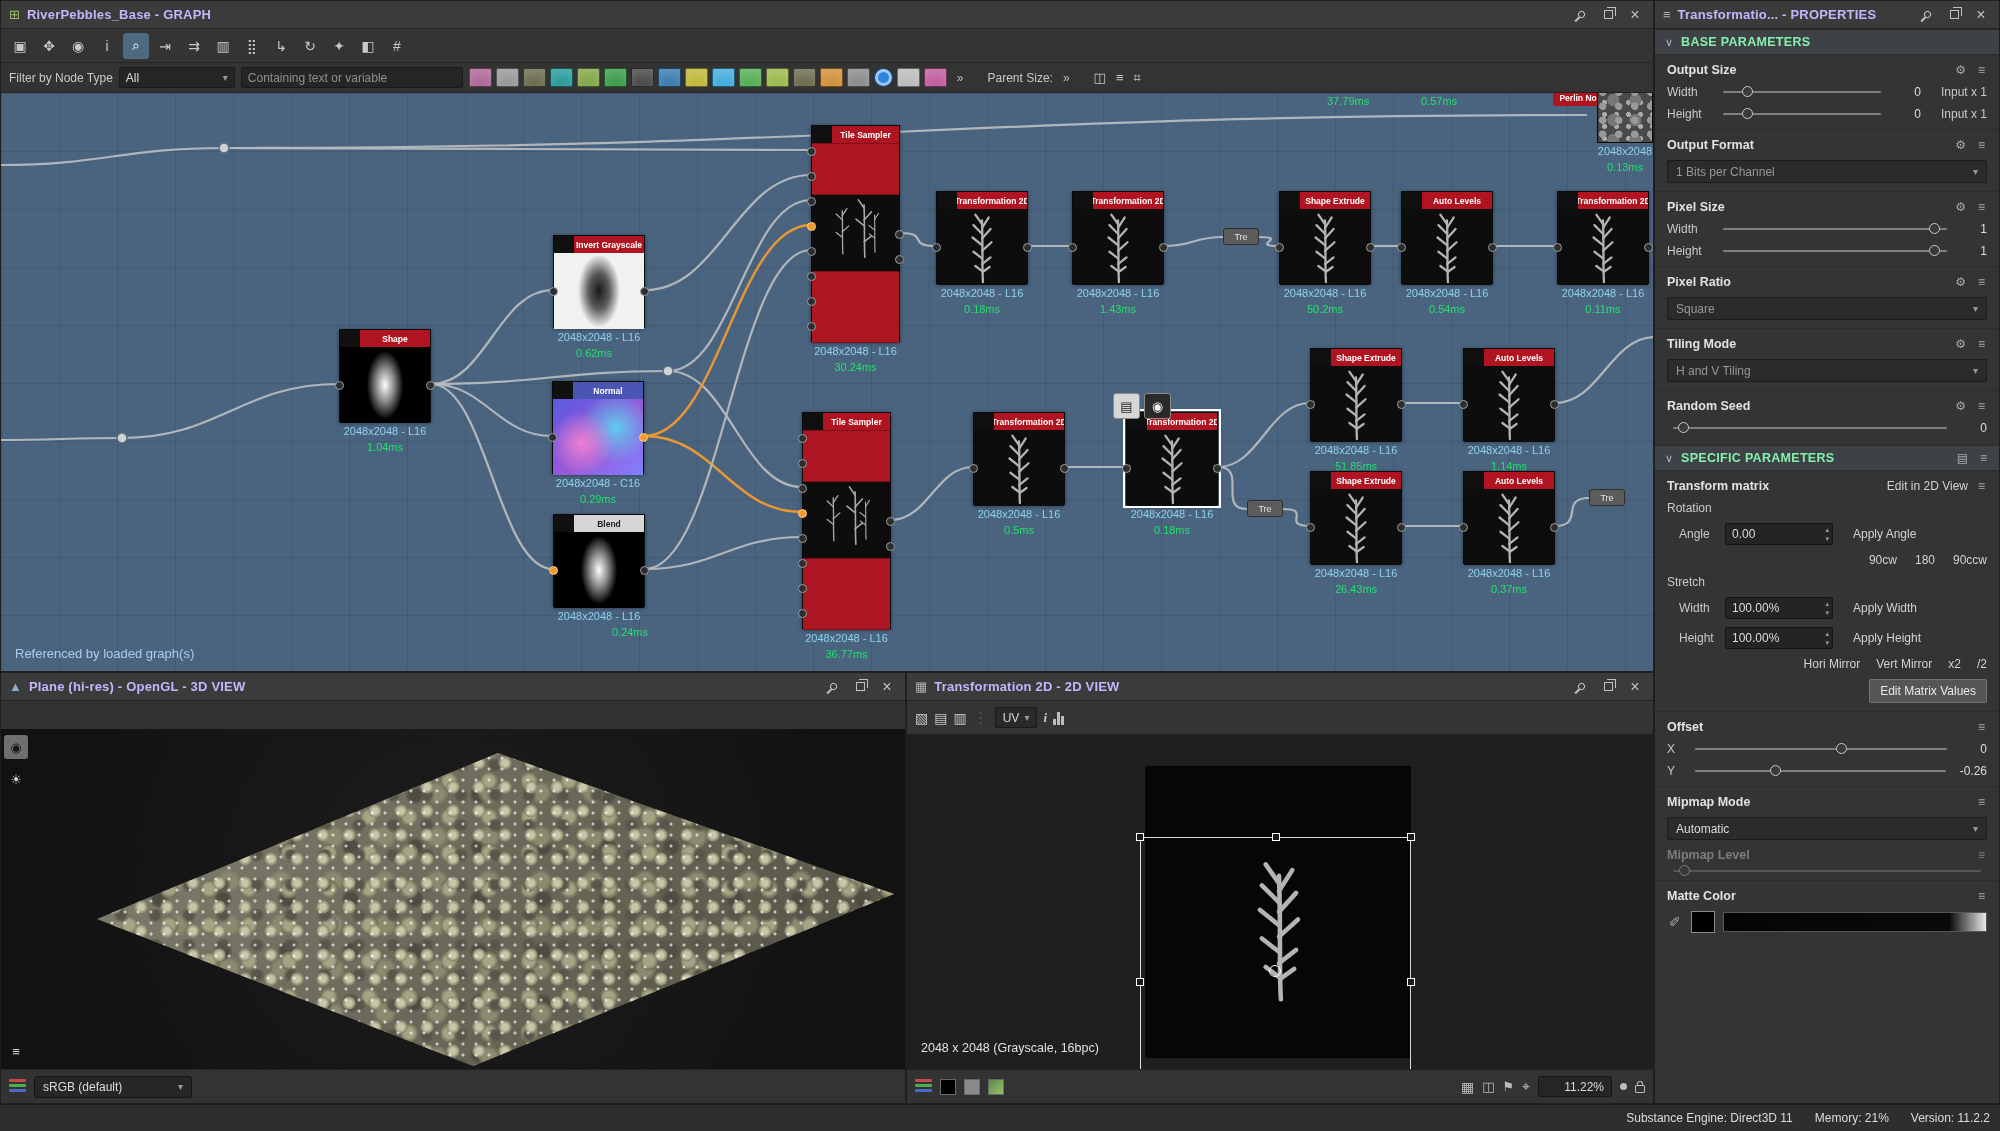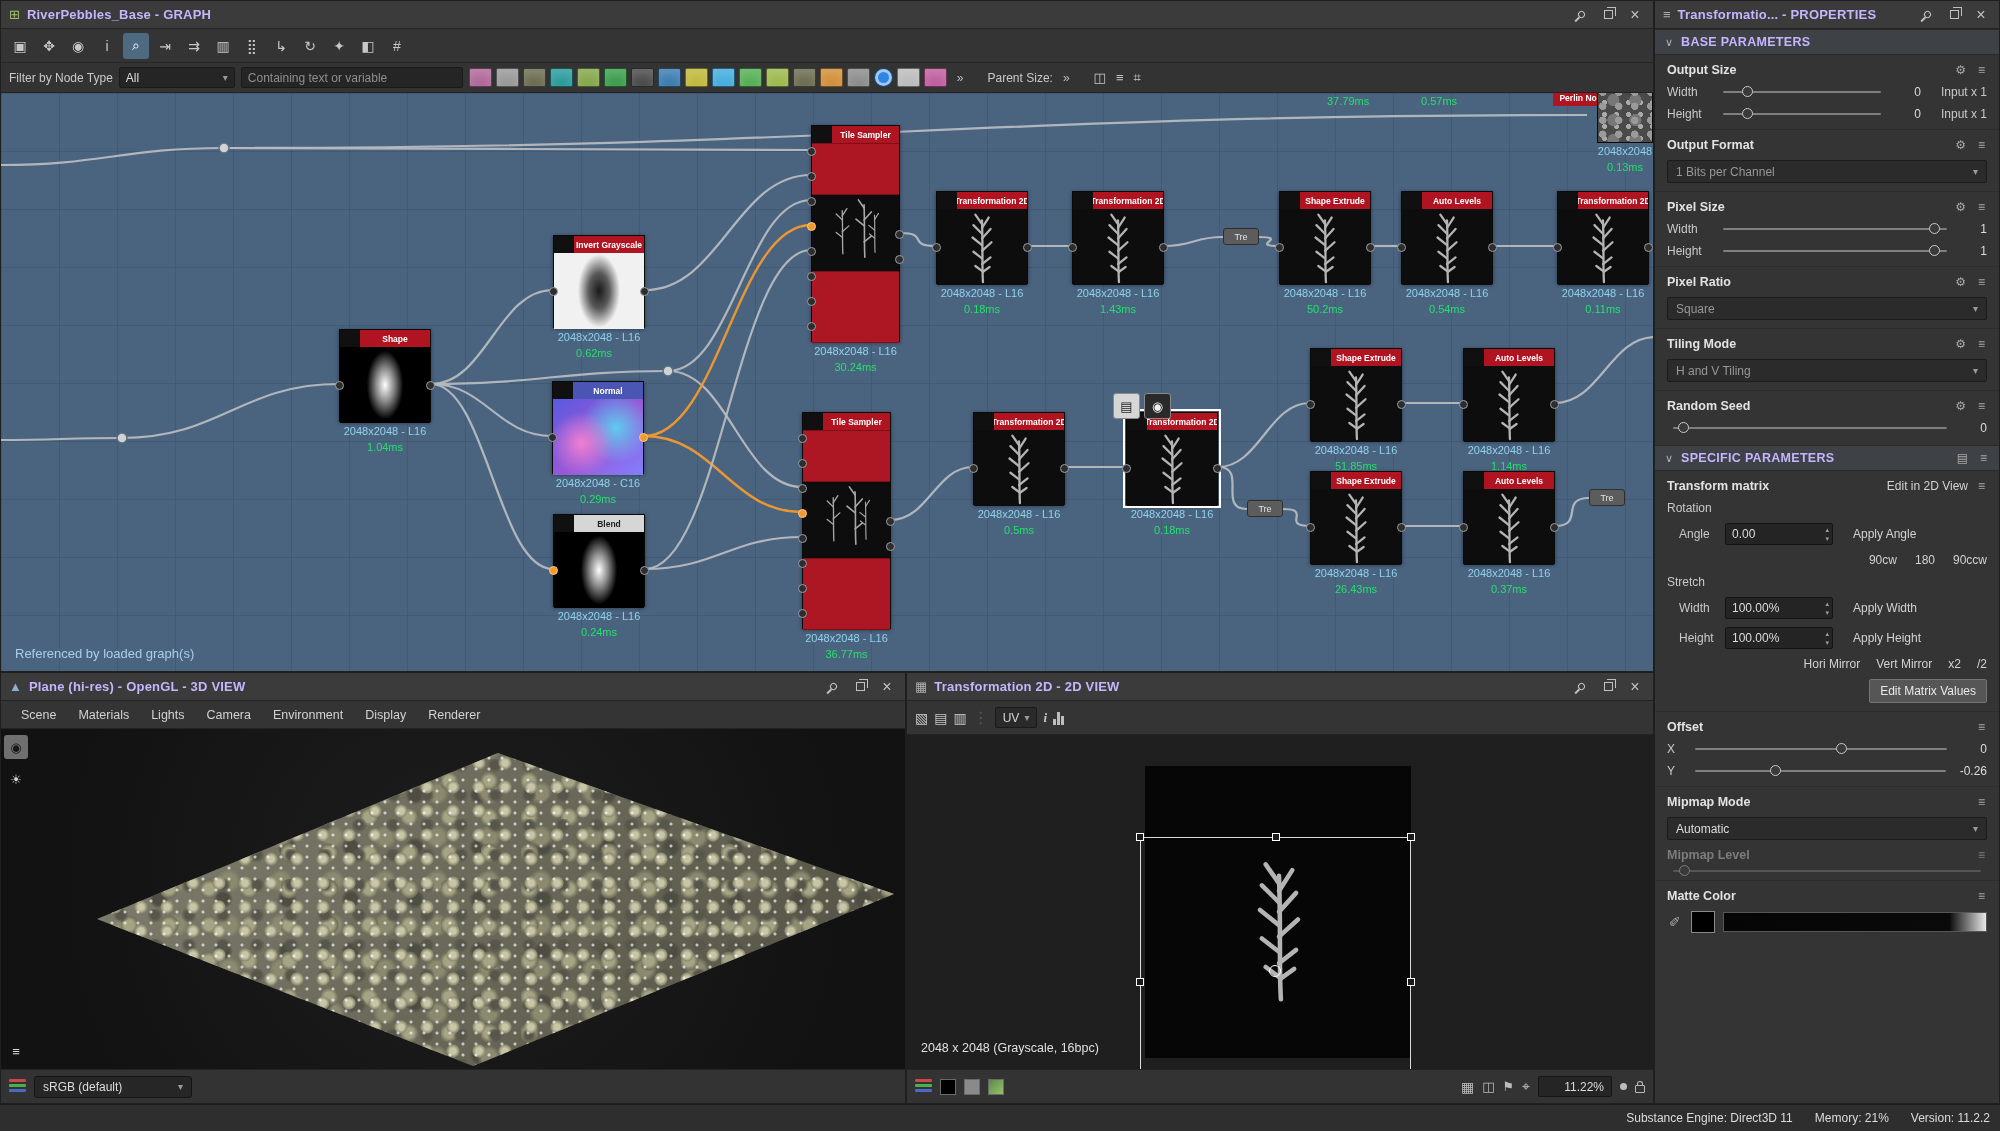--- a/index.html
+++ b/index.html
@@ -137,21 +137,21 @@
   .lockic:before { content:""; position:absolute; left:1px; top:-5px; width:4px; height:4px; border:1.5px solid #bbb;
     border-bottom:none; border-radius:3px 3px 0 0; }
   .dotic { width:7px; height:7px; border-radius:50%; background:#bdbdbd; }
 
   
   #props-panel { left:1654px; top:0; width:346px; height:1104px; background:#343434; }
   #props-body { position:absolute; left:0; top:28px; right:0; bottom:0; overflow:hidden; }
   .sechead { height:26px; background:#3e4246; border-top:1px solid #2a2a2a; border-bottom:1px solid #2a2a2a;
     display:flex; align-items:center; gap:8px; padding:0 10px; }
   .sechead .chv { color:#9fb6c9; font-size:11px; }
-  .sechead .st { font-size:12.5px; font-weight:bold; color:#c4b5fd; letter-spacing:.3px; }
+  .sechead .st { font-size:12.5px; font-weight:bold; color:#86efac; letter-spacing:.3px; }
   .sechead .sp { flex:1; }
   .icon-mini { color:#a9a9a9; font-size:12px; padding:0 2px; }
   .prow { display:flex; align-items:center; padding:4px 12px; gap:8px; font-size:12px; color:#c9c9c9; }
   .pgroup { font-weight:bold; color:#e2e2e2; font-size:12.5px; }
   .prow .sp { flex:1; }
   .slider { flex:1; height:2px; background:#7f7f7f; position:relative; margin:0 6px; border-radius:1px; }
   .knob { position:absolute; top:-5px; width:11px; height:11px; border:1.5px solid #c9c9c9; border-radius:50%;
     background:#3a3a3a; }
   .pval { min-width:26px; text-align:right; color:#dcdcdc; }
   .pmult { width:58px; text-align:right; color:#c9c9c9; }
@@ -307,21 +307,21 @@
       </div>
       <div class="nlbl nsz" style="left: 522px; top: 384px;">2048x2048 - C16</div>
       <div class="nlbl ntm" style="left: 522px; top: 400px;">0.29ms</div>
       <div class="gnode" style="left: 552px; top: 421px; width: 92px; height: 93px;">
         <div class="ghead" style="background: rgb(214, 214, 214); color: rgb(30, 30, 30);">Blend</div>
         <div class="gprev pv-blob"></div>
         <span class="port orange" style="top: 50.5px; left: -5px;"></span>
         <span class="port" style="top: 50.5px; right: -5px;"></span>
       </div>
       <div class="nlbl nsz" style="left: 523px; top: 517px;">2048x2048 - L16</div>
-      <div class="nlbl ntm" style="left: 523px; top: 533px;">0.24ms</div>
+      <div class="nlbl ntm" style="left: 554px; top: 533px;">0.24ms</div>
       <div class="gnode" style="left: 810px; top: 32px; width: 89px; height: 217px;">
         <div class="ghead" style="background: rgb(176, 20, 32);">Tile Sampler</div>
         <div class="ts-sec" style="height: 52px;"></div>
         <div class="gprev">
           <svg viewBox="0 0 60 80">
             <g stroke="#a8a8a8" stroke-width="2" fill="none" stroke-linecap="round">
               <g transform="translate(2,8) scale(0.7)">
                 <path d="M21 77 C20 62 21 40 20 12"></path>
                 <path d="M20 20 L27 9"></path>
                 <path d="M20 26 L11 17"></path>
@@ -687,29 +687,20 @@
     <span class="t-txt">Plane (hi-res) - OpenGL - 3D VIEW</span>
     <span class="sp"></span>
     <span class="winbtn">
         <span class="pin"></span>
       </span>
     <span class="winbtn">
         <span class="winrestore"></span>
       </span>
     <span class="winbtn xclose">×</span>
   </div>
-  <div id="v3-menubar">
-      <div class="menu-item">Scene</div>
-      <div class="menu-item">Materials</div>
-      <div class="menu-item">Lights</div>
-      <div class="menu-item">Camera</div>
-      <div class="menu-item">Environment</div>
-      <div class="menu-item">Display</div>
-      <div class="menu-item">Renderer</div>
-    </div>
   <div id="v3-content">
     <div id="pebble-plane"></div>
   </div>
   <div id="v3-strip">
     <span class="v3-ic selbg">◉</span>
     <span class="v3-ic">☀</span>
     <span class="v3-ic bottom">≡</span>
   </div>
   <div class="bottombar">
     <span class="layersic">

